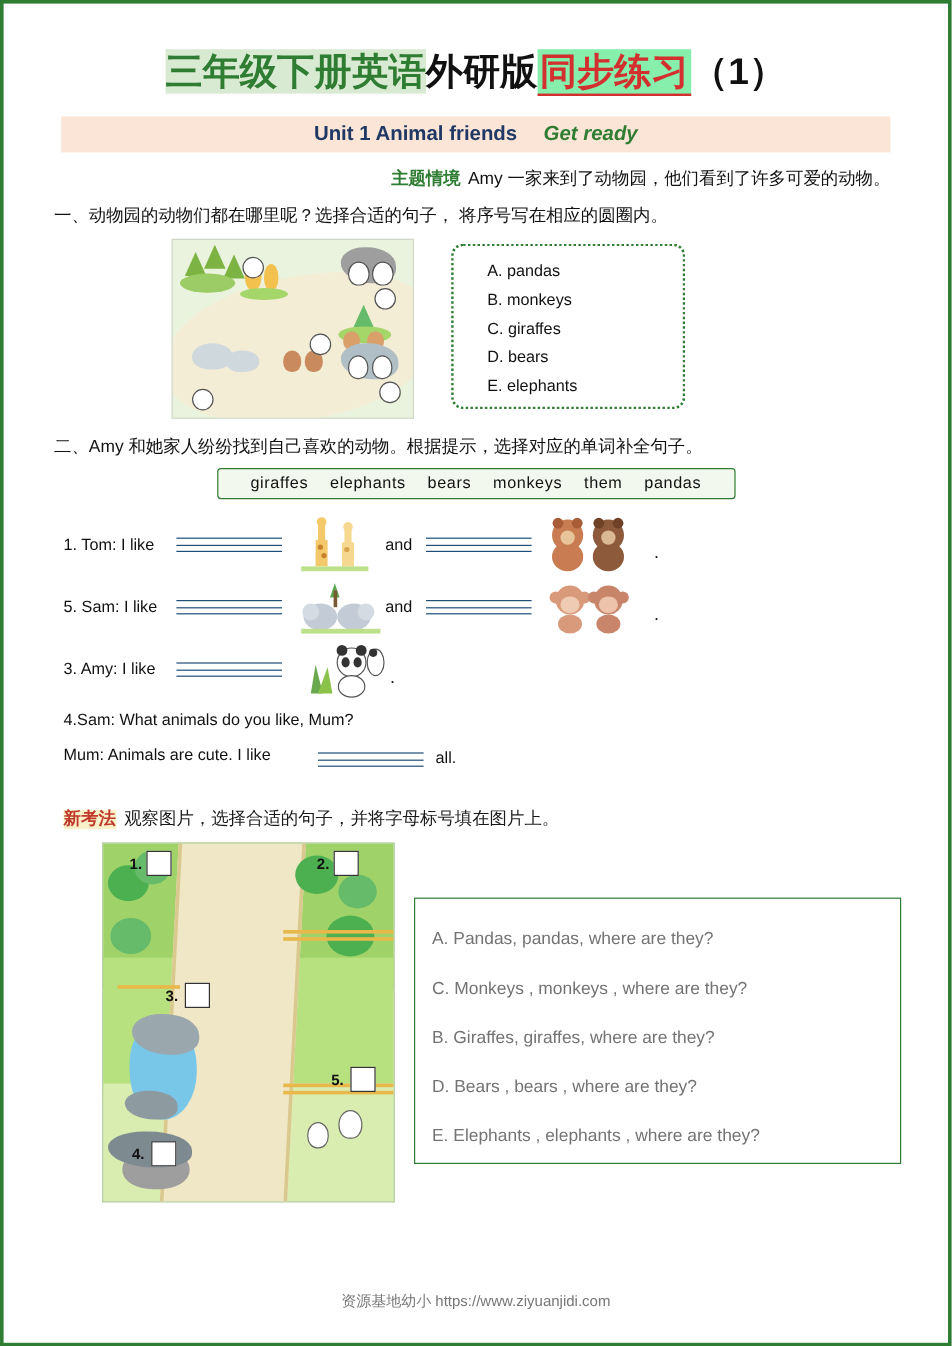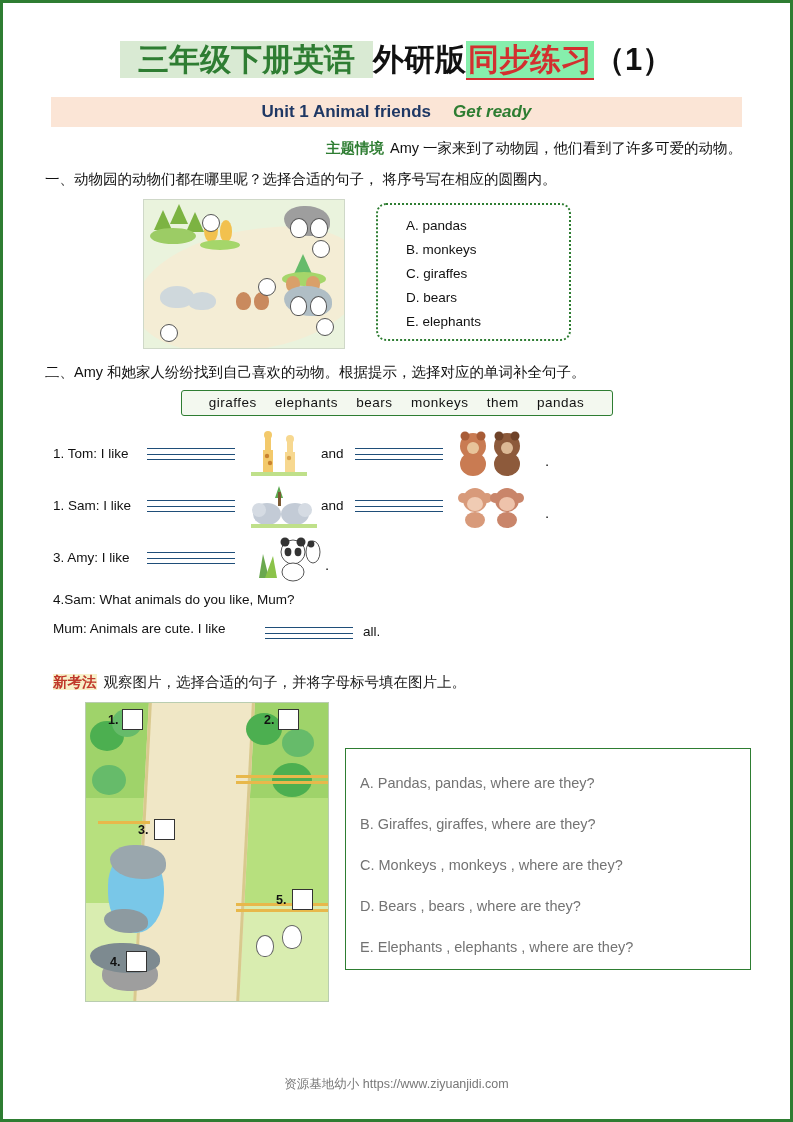--- a/index.html
+++ b/index.html
@@ -36,21 +36,21 @@
     margin-top: 24px;
     text-align: center;
     white-space: nowrap;
     font-size: 31px;
     font-weight: bold;
     letter-spacing: 0px;
   }
   .t-green-hl {
     background: #d9ead3;
     color: #2e7d32;
-    padding: 1px 18px;
+    padding: 1px 0;
   }
   .t-black {
     color: #111;
   }
   .t-red-hl {
     color: #d32f2f;
     background: #86efac;
     border-bottom: 2px solid #d32f2f;
     padding: 1px 2px;
   }
@@ -426,21 +426,21 @@
           <circle cx="42" cy="6" r="4.5" fill="#6f4228"></circle>
           <circle cx="58" cy="6" r="4.5" fill="#6f4228"></circle>
           <ellipse cx="50" cy="34" rx="13" ry="12" fill="#8d5a3b"></ellipse>
           <circle cx="50" cy="18" r="6" fill="#dcb995"></circle>
         </svg>
       </span>
       <span class="dot" style="left:492px;">.</span>
     </div>
 
     <div class="sent">
-      <span class="lbl">1.  Sam: I like</span>
+      <span class="lbl">5.  Sam: I like</span>
       <span class="blank" style="left:94px; top:14px;"></span>
       <span class="mini-pic" style="left:196px;">
         <svg width="72" height="48" viewBox="0 0 72 48">
           <path d="M30 4 L34 16 L26 16 Z" fill="#5aa84f"></path>
           <rect x="29" y="10" width="3" height="14" fill="#7b5a33"></rect>
           <ellipse cx="18" cy="32" rx="14" ry="11" fill="#c3cbd6"></ellipse>
           <circle cx="10" cy="28" r="7" fill="#d5dbe3"></circle>
           <ellipse cx="46" cy="32" rx="14" ry="11" fill="#c3cbd6"></ellipse>
           <circle cx="56" cy="28" r="7" fill="#d5dbe3"></circle>
           <rect x="2" y="42" width="66" height="4" fill="#bfe08a"></rect>
@@ -539,22 +539,22 @@
 
         <div class="chk-lbl" style="left:24px; top:252px;">4.</div>
         <div class="chk" style="left:40px; top:248px;"></div>
 
         <div class="chk-lbl" style="left:190px; top:190px;">5.</div>
         <div class="chk" style="left:206px; top:186px;"></div>
       </div>
 
       <div class="sent-box">
         <div>A.  Pandas, pandas, where are they?</div>
+        <div>C.  Monkeys , monkeys , where are they?</div>
         <div>B. Giraffes, giraffes, where are they?</div>
-        <div>C.  Monkeys , monkeys , where are they?</div>
         <div>D.  Bears , bears , where are they?</div>
         <div>E.  Elephants , elephants , where are they?</div>
       </div>
     </div>
 
     <div class="footer">资源基地幼小 https://www.ziyuanjidi.com</div>
   </div>
 </div>
 
 </body></html>

